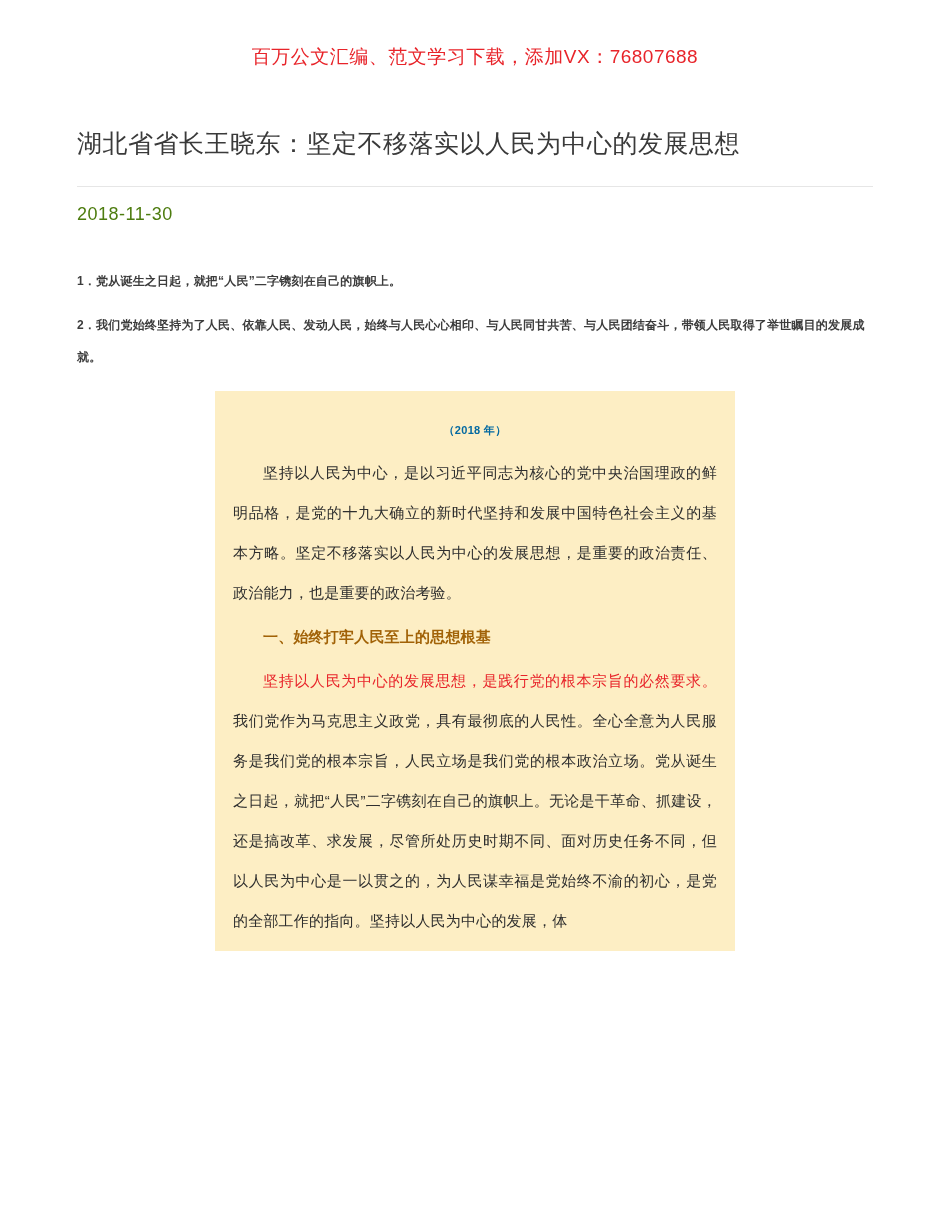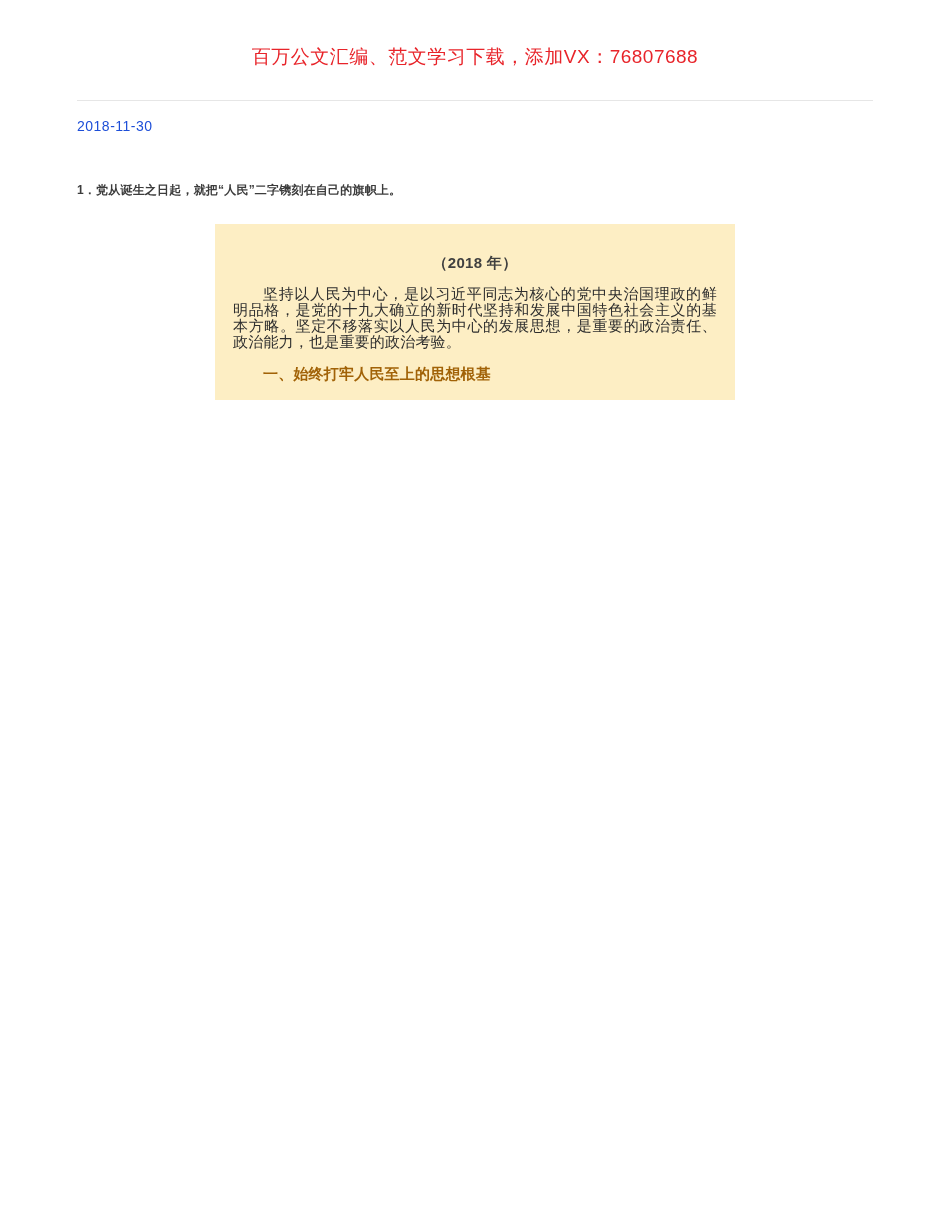--- a/index.html
+++ b/index.html
@@ -50,22 +50,22 @@
     letter-spacing: 0.5px;
   }
 
   .title-rule {
     border: none;
     border-top: 1px solid #e6e6e6;
     margin: 24px 2px 0 2px;
   }
 
   .article-date {
-    color: #1d4ed8;
-    font-size: 14px;
+    color: #4d7c0f;
+    font-size: 18px;
     margin: 17px 0 0 2px;
     letter-spacing: 0.5px;
   }
 
   .lead-list {
     margin-top: 40px;
     padding: 0 2px;
   }
   .lead-item {
     font-size: 12px;
@@ -87,31 +87,31 @@
   .doc-title {
     text-align: center;
     color: #e8242a;
     font-weight: bold;
     font-size: 15.5px;
     line-height: 26px;
     letter-spacing: 0.3px;
   }
   .doc-subtitle {
     text-align: center;
-    color: #404040;
+    color: #0369a1;
     font-weight: bold;
-    font-size: 15px;
+    font-size: 11px;
     line-height: 30px;
     margin-top: 6px;
     letter-spacing: 0.3px;
   }
 
   .doc-para {
     font-size: 15px;
-    line-height: 16px;
+    line-height: 40px;
     color: #2e2e2e;
     text-indent: 2em;
     margin: 8px 0 0 0;
     text-align: justify;
     letter-spacing: 0.2px;
   }
   .doc-heading {
     font-size: 15px;
     line-height: 32px;
     color: #a16207;
@@ -126,33 +126,38 @@
 </style>
 </head>
 <body>
 
 <div class="page">
 
   <div class="promo-banner">百万公文汇编、范文学习下载，添加VX：76807688</div>
 
   <div class="content">
 
+    <h1 class="article-title">湖北省省长王晓东：坚定不移落实以人民为中心的发展思想</h1>
 
     <hr class="title-rule">
 
     <div class="article-date">2018-11-30</div>
 
     <div class="lead-list">
       <p class="lead-item">1．党从诞生之日起，就把“人民”二字镌刻在自己的旗帜上。</p>
+      <p class="lead-item">2．我们党始终坚持为了人民、依靠人民、发动人民，始终与人民心心相印、与人民同甘共苦、与人民团结奋斗，带领人民取得了举世瞩目的发展成就。</p>
     </div>
 
     <div class="doc-box">
       <div class="doc-subtitle">（2018 年）</div>
 
       <p class="doc-para">坚持以人民为中心，是以习近平同志为核心的党中央治国理政的鲜明品格，是党的十九大确立的新时代坚持和发展中国特色社会主义的基本方略。坚定不移落实以人民为中心的发展思想，是重要的政治责任、政治能力，也是重要的政治考验。</p>
 
       <p class="doc-heading">一、始终打牢人民至上的思想根基</p>
 
 
+      <p class="doc-para">
+        <span class="hl">坚持以人民为中心的发展思想，是践行党的根本宗旨的必然要求。</span><span>我们党作为马克思主义政党，具有最彻底的人民性。全心全意为人民服务是我们党的根本宗旨，人民立场是我们党的根本政治立场。党从诞生之日起，就把“人民”二字镌刻在自己的旗帜上。无论是干革命、抓建设，还是搞改革、求发展，尽管所处历史时期不同、面对历史任务不同，但以人民为中心是一以贯之的，为人民谋幸福是党始终不渝的初心，是党的全部工作的指向。坚持以人民为中心的发展，体</span>
+      </p>
     </div>
 
   </div>
 </div>
 
 </body></html>

